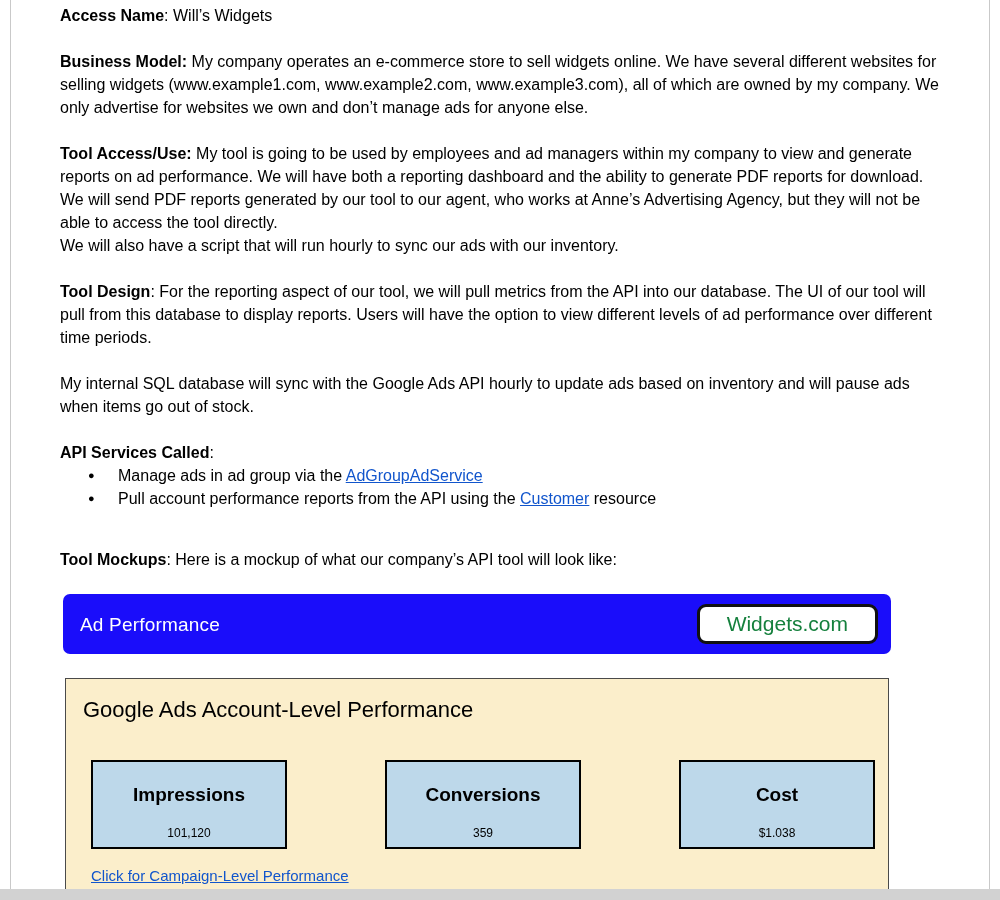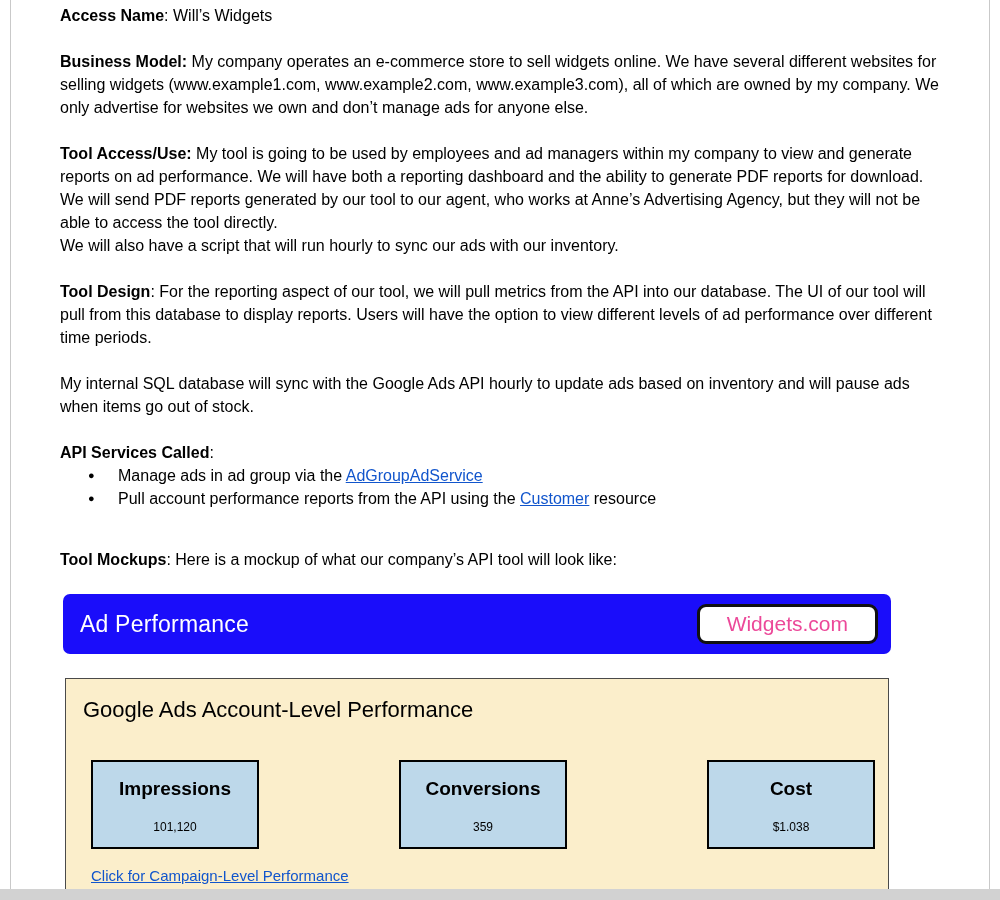--- a/index.html
+++ b/index.html
@@ -50,28 +50,28 @@
   }
   
   .mockup-header {
     margin-left: 3px;
     width: 828px; height: 60px;
     background: var(--accent_blue, #1a0dfa);
     border-radius: 7px;
     display: flex; align-items: center; justify-content: space-between;
     padding: 0 13px 0 17px;
   }
-  .mockup-title { color: #ffffff; font-size: 23px; letter-spacing: .2px; }
+  .mockup-title { color: #ffffff; font-size: 19px; letter-spacing: .2px; }
   .brand-btn {
     background: #ffffff;
     border: 3px solid #111;
     border-radius: 9px;
     font-family: inherit;
     font-size: 21px;
-    color: #ec4899;
+    color: #15803d;
     padding: 5px 27px;
     cursor: pointer;
   }
   .mockup-panel {
     margin: 24px 0 0 5px;
     width: 824px; height: 212px;
     background: var(--panel_bg, #fbeecb);
     border: 1px solid #4a4a4a;
     padding: 19px 13px 0 17px;
   }
@@ -96,25 +96,25 @@
     display: flex; align-items: center; justify-content: center;
     cursor: pointer;
   }
   .date-arrow-btn .arrow { font-size: 11px; line-height: 1; }
   .metric-row {
     display: flex; justify-content: space-between;
     margin-top: 38px;
     padding-left: 8px;
   }
   .metric-card {
-    width: 168px; height: 89px;
+    width: 196px; height: 89px;
     background: var(--card_bg, #bdd8ea);
     border: 2px solid #000;
     text-align: center;
-    padding-top: 15px;
+    padding-top: 21px;
   }
   .metric-label { font-size: 19px; font-weight: bold; line-height: 23px; }
   .metric-value { font-size: 12px; margin-top: 16px; }
   .campaign-link {
     display: inline-block;
     margin: 15px 0 16px 8px;
     font-size: 15px;
     color: var(--link, #1155cc);
     text-decoration: underline;
     cursor: pointer;

